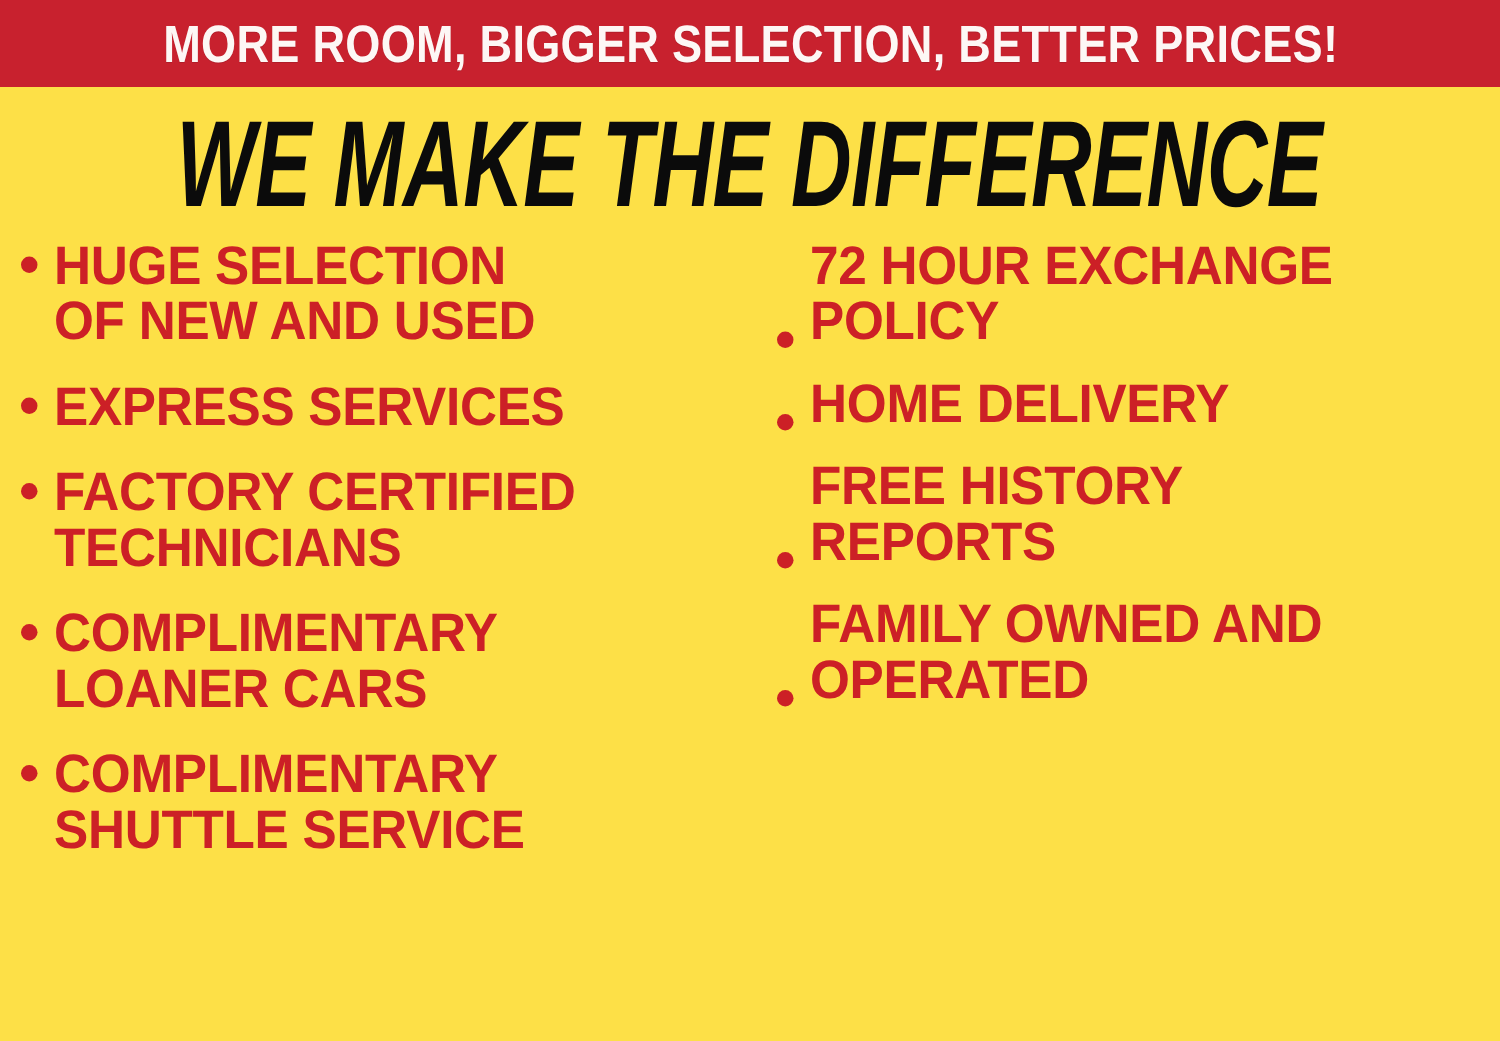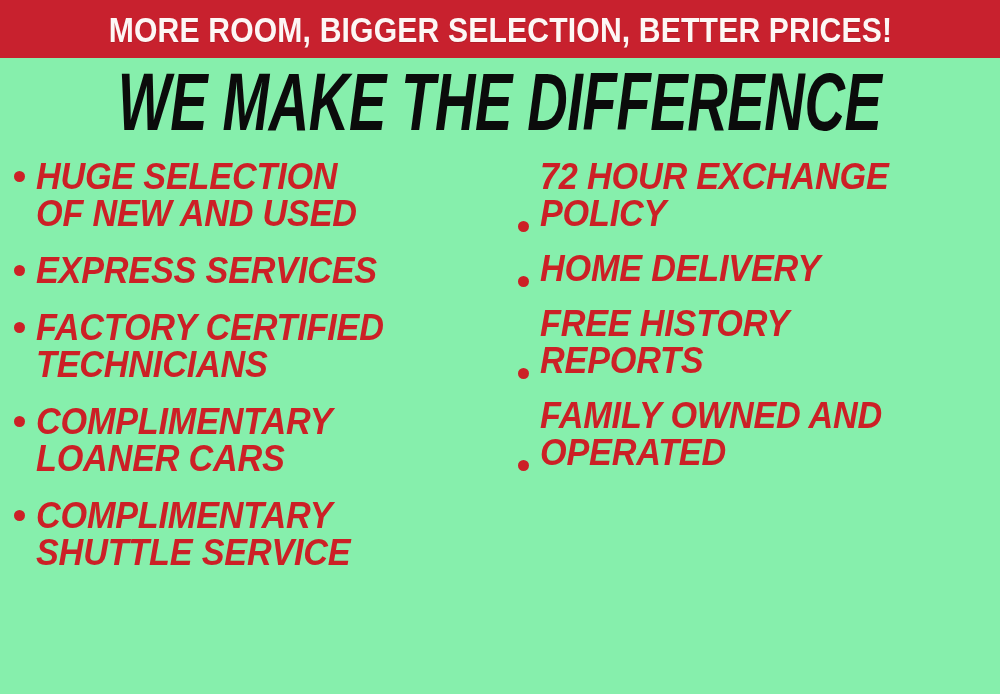--- a/index.html
+++ b/index.html
@@ -11,21 +11,21 @@
     width: 1000px;
     height: 694px;
     background: #fdfdfd;
     font-family: "Liberation Sans", sans-serif;
     overflow: hidden;
   }
   #poster {
     position: relative;
     width: 1000px;
     height: 694px;
-    background: #86efac;
+    background: #fde047;
     overflow: hidden;
   }
 
   
   .banner {
     position: absolute;
     left: 0;
     top: 0;
     width: 1000px;
     height: 58px;
@@ -49,21 +49,21 @@
   }
 
   
   .headline {
     position: absolute;
     left: 0;
     top: 62px;
     width: 1000px;
     height: 88px;
     display: flex;
-    align-items: flex-start;
+    align-items: flex-end;
     justify-content: center;
   }
   .headline-text {
     color: #0b0b0b;
     font-family: "Liberation Sans", sans-serif;
     font-weight: bold;
     font-style: italic;
     font-size: 80px;
     line-height: 80px;
     letter-spacing: -0.5px;
@@ -72,21 +72,20 @@
     transform-origin: center center;
   }
 
   
   .columns {
     position: absolute;
     left: 0;
     top: 158px;
     width: 1000px;
     height: 536px;
-    font-style: italic;
   }
   .col {
     position: absolute;
     top: 0;
     height: 536px;
   }
   .col-left  { left: 14px;  width: 486px; }
   .col-right { left: 518px; width: 482px; }
 
   .bullet-item {

